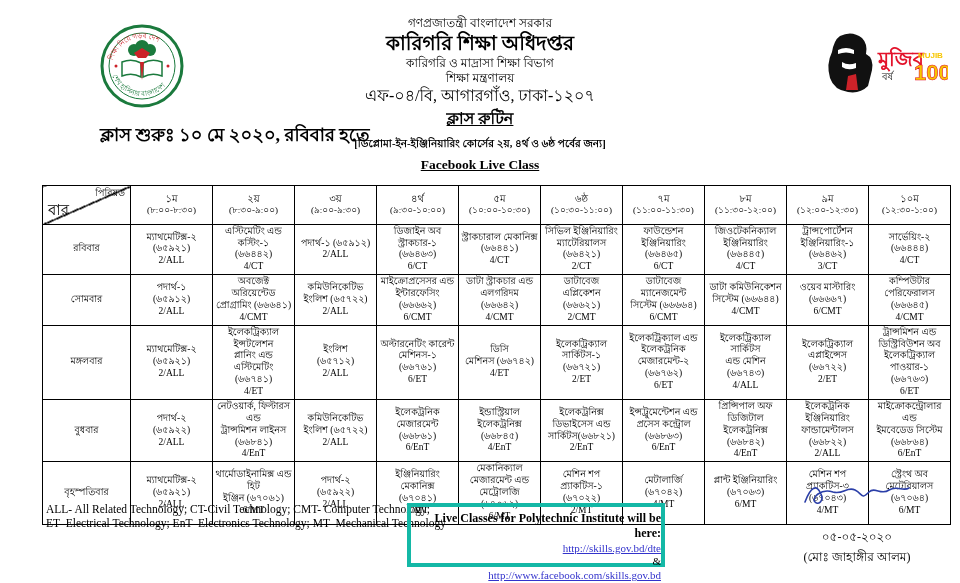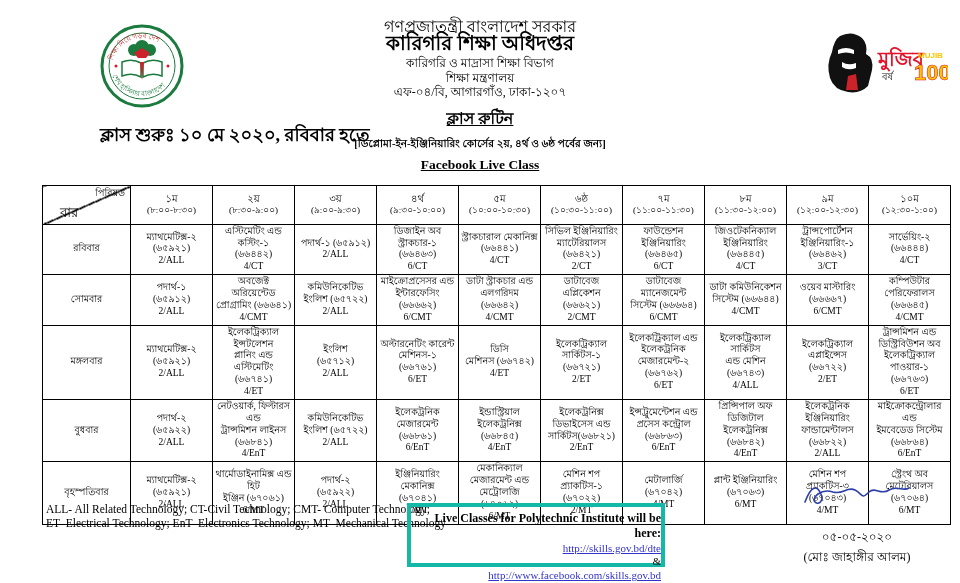--- a/index.html
+++ b/index.html
@@ -8,25 +8,25 @@
     background: #ffffff;
     font-family: "Liberation Serif", serif;
     color: #000;
     position: relative;
     overflow: hidden;
   }
   .abs { position: absolute; }
 
   
   .hdr-line { left: 0; right: 0; text-align: center; }
-  .govt-line   { top: 14px; font-size: 16px; }
+  .govt-line   { top: 14px; font-size: 12px; }
   .org-title   { top: 28px; font-size: 20px; font-weight: bold; }
   .division-line { top: 54px; font-size: 12px; }
   .ministry-line { top: 69px; font-size: 12px; }
-  .address-line  { top: 83px; font-size: 12px; }
+  .address-line  { top: 83px; font-size: 16px; }
 
   
   .routine-title { top: 106px; left: 0; right: 0; text-align: center;
     font-size: 16px; font-weight: bold; text-decoration: underline; }
   .start-note { top: 121px; left: 100px; font-size: 18px; font-weight: bold; }
   .course-note { top: 136px; left: 0; right: 0; text-align: center;
     font-size: 10.5px; font-weight: bold; }
   .platform { top: 157px; left: 0; right: 0; text-align: center;
     font-size: 13.5px; font-weight: bold; text-decoration: underline; }
 
@@ -47,21 +47,21 @@
     white-space: pre-line;
     overflow: hidden;
   }
   td.day { font-size: 11px; }
   td.corner {
     position: relative;
     background: linear-gradient(to bottom right,
       transparent 48.8%, #000 48.8%, #000 51.2%, transparent 51.2%);
   }
   td.corner .corner-top  { position: absolute; top: 2px; right: 5px; font-size: 9.5px; }
-  td.corner .corner-bot  { position: absolute; bottom: 2px; left: 17px; font-size: 13px; }
+  td.corner .corner-bot  { position: absolute; bottom: 2px; left: 5px; font-size: 15px; font-family: Liberation Mono, monospace; }
   .period-name { display: block; font-size: 10px; }
   .period-time { display: block; font-size: 9px; }
 
   
   .legend { top: 482px; left: 46px; font-size: 11.5px; line-height: 1.25; margin-top: 20px; }
   .live-box {
     top: 503px; left: 407px; width: 258px; height: 64px;
     border: 4px solid #14b8a6; text-align: right; padding-top: 4px;
   }
   .live-box .box-title { font-size: 12px; font-weight: bold; }

